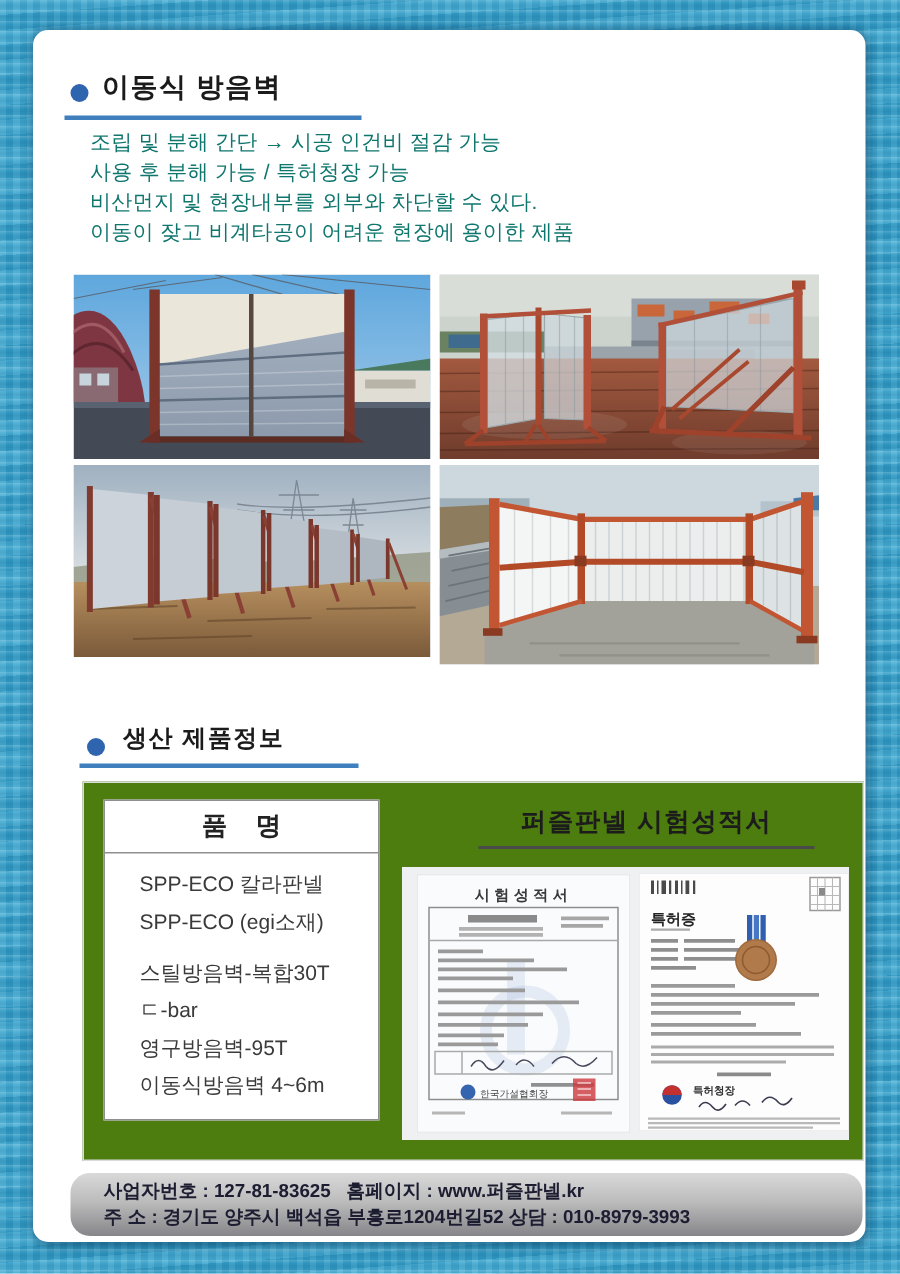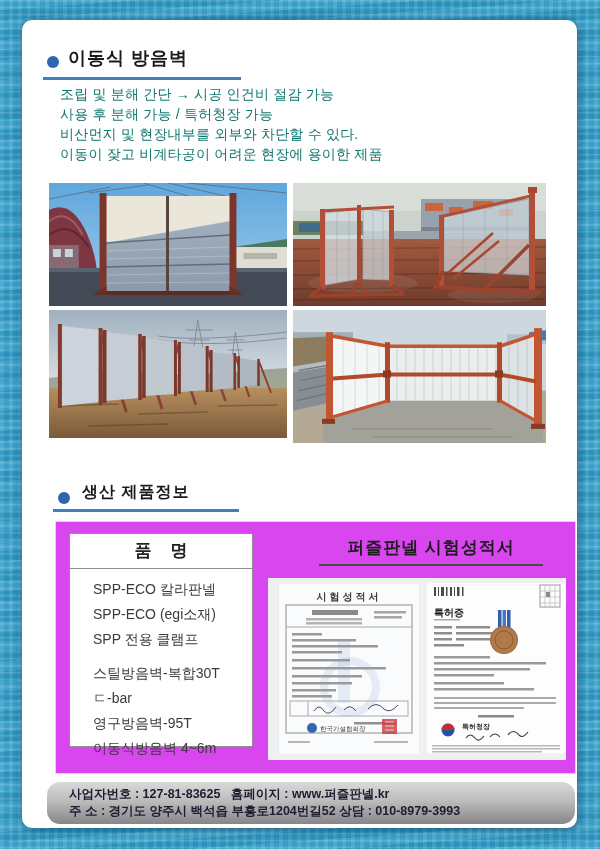--- a/index.html
+++ b/index.html
@@ -26,21 +26,21 @@
   #underline1{left:21px;top:57px;width:198px;}
   #underline2{left:31px;top:489px;width:186px;}
   .body-text{position:absolute;left:38px;top:64px;width:460px;font-size:14px;line-height:20px;color:#0f766e;letter-spacing:0.2px;}
   .body-text p{margin:0;}
   .photo{position:absolute;overflow:hidden;background:#dfe4e8;}
   .photo svg{display:block;width:100%;height:100%;}
   #photo-tl{left:27px;top:163px;width:238px;height:123px;}
   #photo-tr{left:271px;top:163px;width:253px;height:123px;}
   #photo-bl{left:27px;top:290px;width:238px;height:128px;}
   #photo-br{left:271px;top:290px;width:253px;height:133px;}
-  .container-box{position:absolute;left:33px;top:501px;width:519px;height:251px;border:1px solid #dadada;background:#d946ef;}
+  .container-box{position:absolute;left:33px;top:501px;width:519px;height:251px;border:1px solid #dadada;background:#4d7c0f;}
   .product-box{position:absolute;left:13px;top:11px;width:184px;height:214px;border:1px solid #8f8f8f;background:#fff;box-sizing:border-box;}
   .product-box .pb-header{height:34px;line-height:34px;text-align:center;font-size:17px;font-weight:bold;color:#222;border-bottom:1px solid #8f8f8f;white-space:pre;}
   .product-box ul{list-style:none;margin:8px 0 0 0;padding:0 0 0 23px;}
   .product-box li{font-size:14px;line-height:25px;color:#3a3a3a;white-space:nowrap;}
   .product-box ul.grp2{margin-top:9px;}
   .cert-title{position:absolute;left:263px;top:14px;width:224px;height:28px;text-align:center;
     font-size:17px;font-weight:bold;color:#1c1c1c;letter-spacing:1px;border-bottom:2px solid #4a4a4a;}
   .scan{position:absolute;left:212px;top:56px;width:298px;height:182px;background:#eef0f1;}
   .scan svg{position:absolute;top:0;left:0;}
   .footer-bar{
@@ -236,21 +236,20 @@
   <h2 class="sec-title" id="title2">생산 제품정보</h2>
   <div class="underline" id="underline2"></div>
 
   <div class="container-box">
 
     <div class="product-box">
       <div class="pb-header">품    명</div>
       <ul>
         <li>SPP-ECO 칼라판넬</li>
         <li>SPP-ECO (egi소재)</li>
-        <li>SPP 전용 클램프</li>
       </ul>
       <ul class="grp2">
         <li>스틸방음벽-복합30T</li>
         <li>ㄷ-bar</li>
         <li>영구방음벽-95T</li>
         <li>이동식방음벽 4~6m</li>
       </ul>
     </div>
 
     <div class="cert-title">퍼즐판넬 시험성적서</div>

